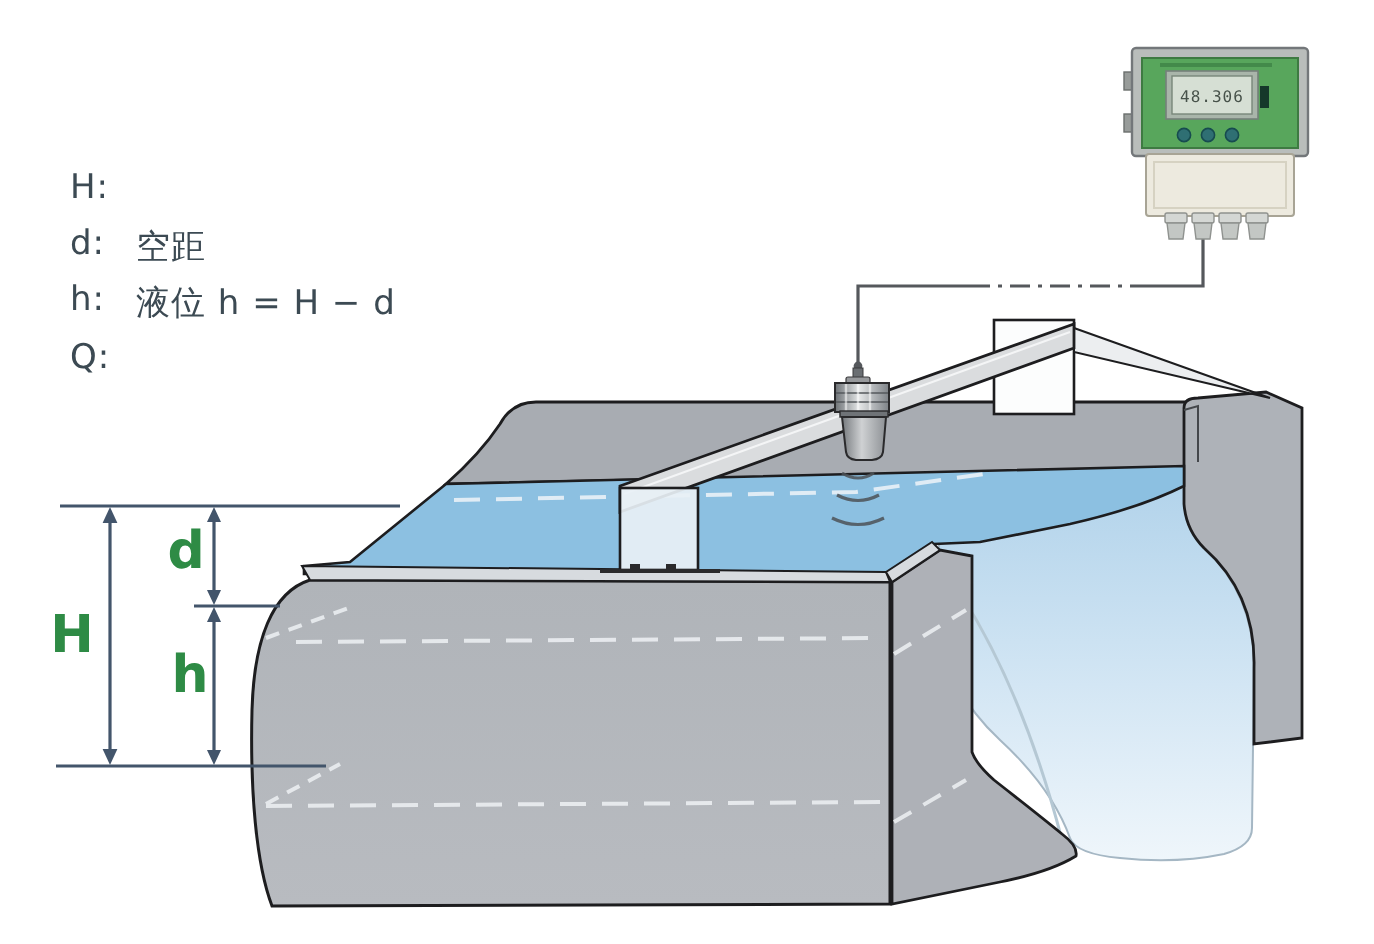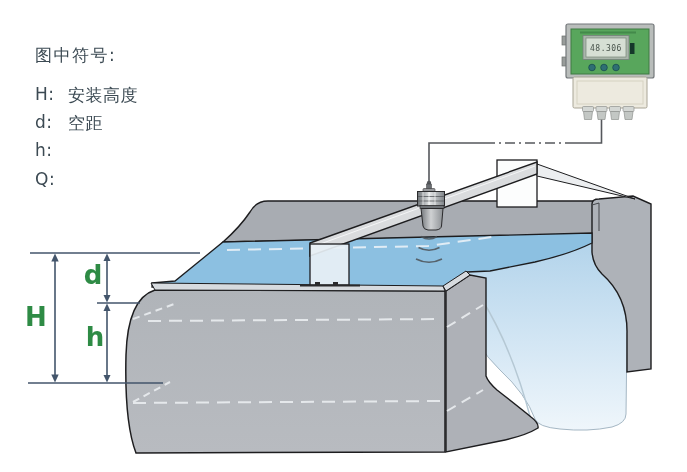--- a/index.html
+++ b/index.html
@@ -174,30 +174,29 @@
         <polygon points="107,303.5 103.5,311 110.5,311" stroke="none"></polygon>
         <polygon points="107,382.5 103.5,375 110.5,375" stroke="none"></polygon>
       </g>
     </g>
 
     <text class="dim-label" x="36" y="326" text-anchor="middle">H</text>
     <text class="dim-label" x="93" y="284" text-anchor="middle">d</text>
     <text class="dim-label" x="95" y="346" text-anchor="middle">h</text>
   </svg>
 
-  <div class="legend-line legend-title" style="top:44px;">图中符号:</div>
 
   <div class="legend-line" style="top:84px;">
     <span class="sym">H:</span>
-    <span>安装高度</span>
   </div>
   <div class="legend-line" style="top:112px;">
     <span class="sym">d:</span>
     <span>空距</span>
   </div>
   <div class="legend-line" style="top:140px;">
     <span class="sym">h:</span>
+    <span>液位 h = H − d</span>
   </div>
   <div class="legend-line" style="top:169px;">
     <span class="sym">Q:</span>
   </div>
 
 </div>
 
 </body></html>

